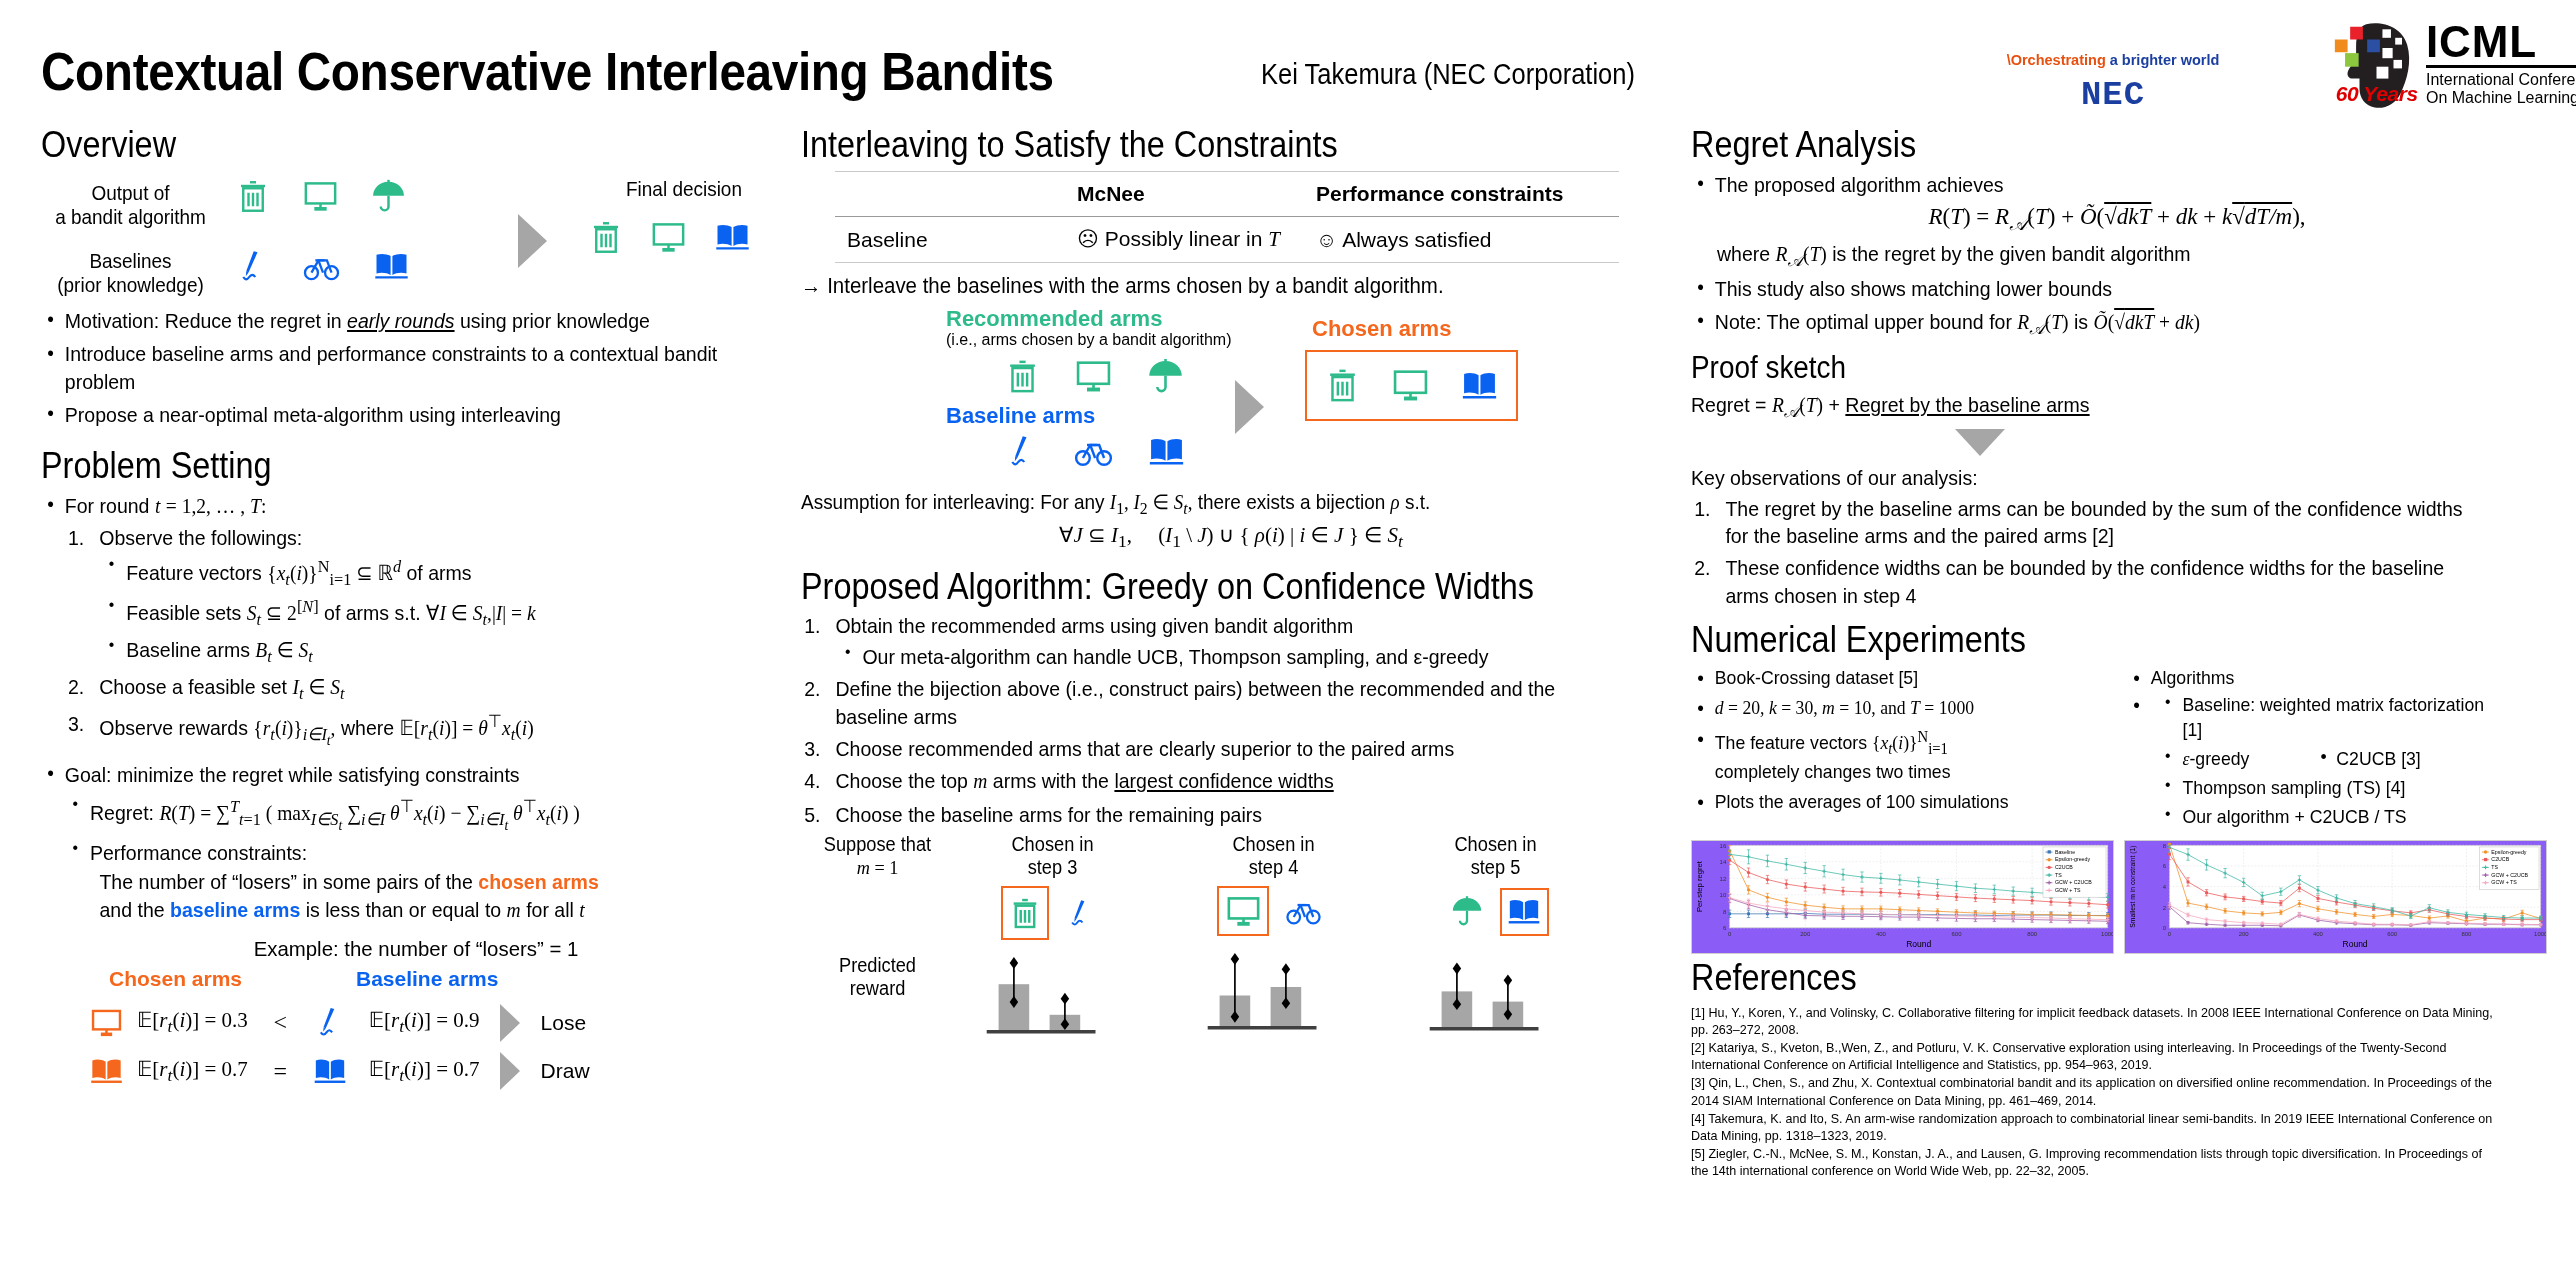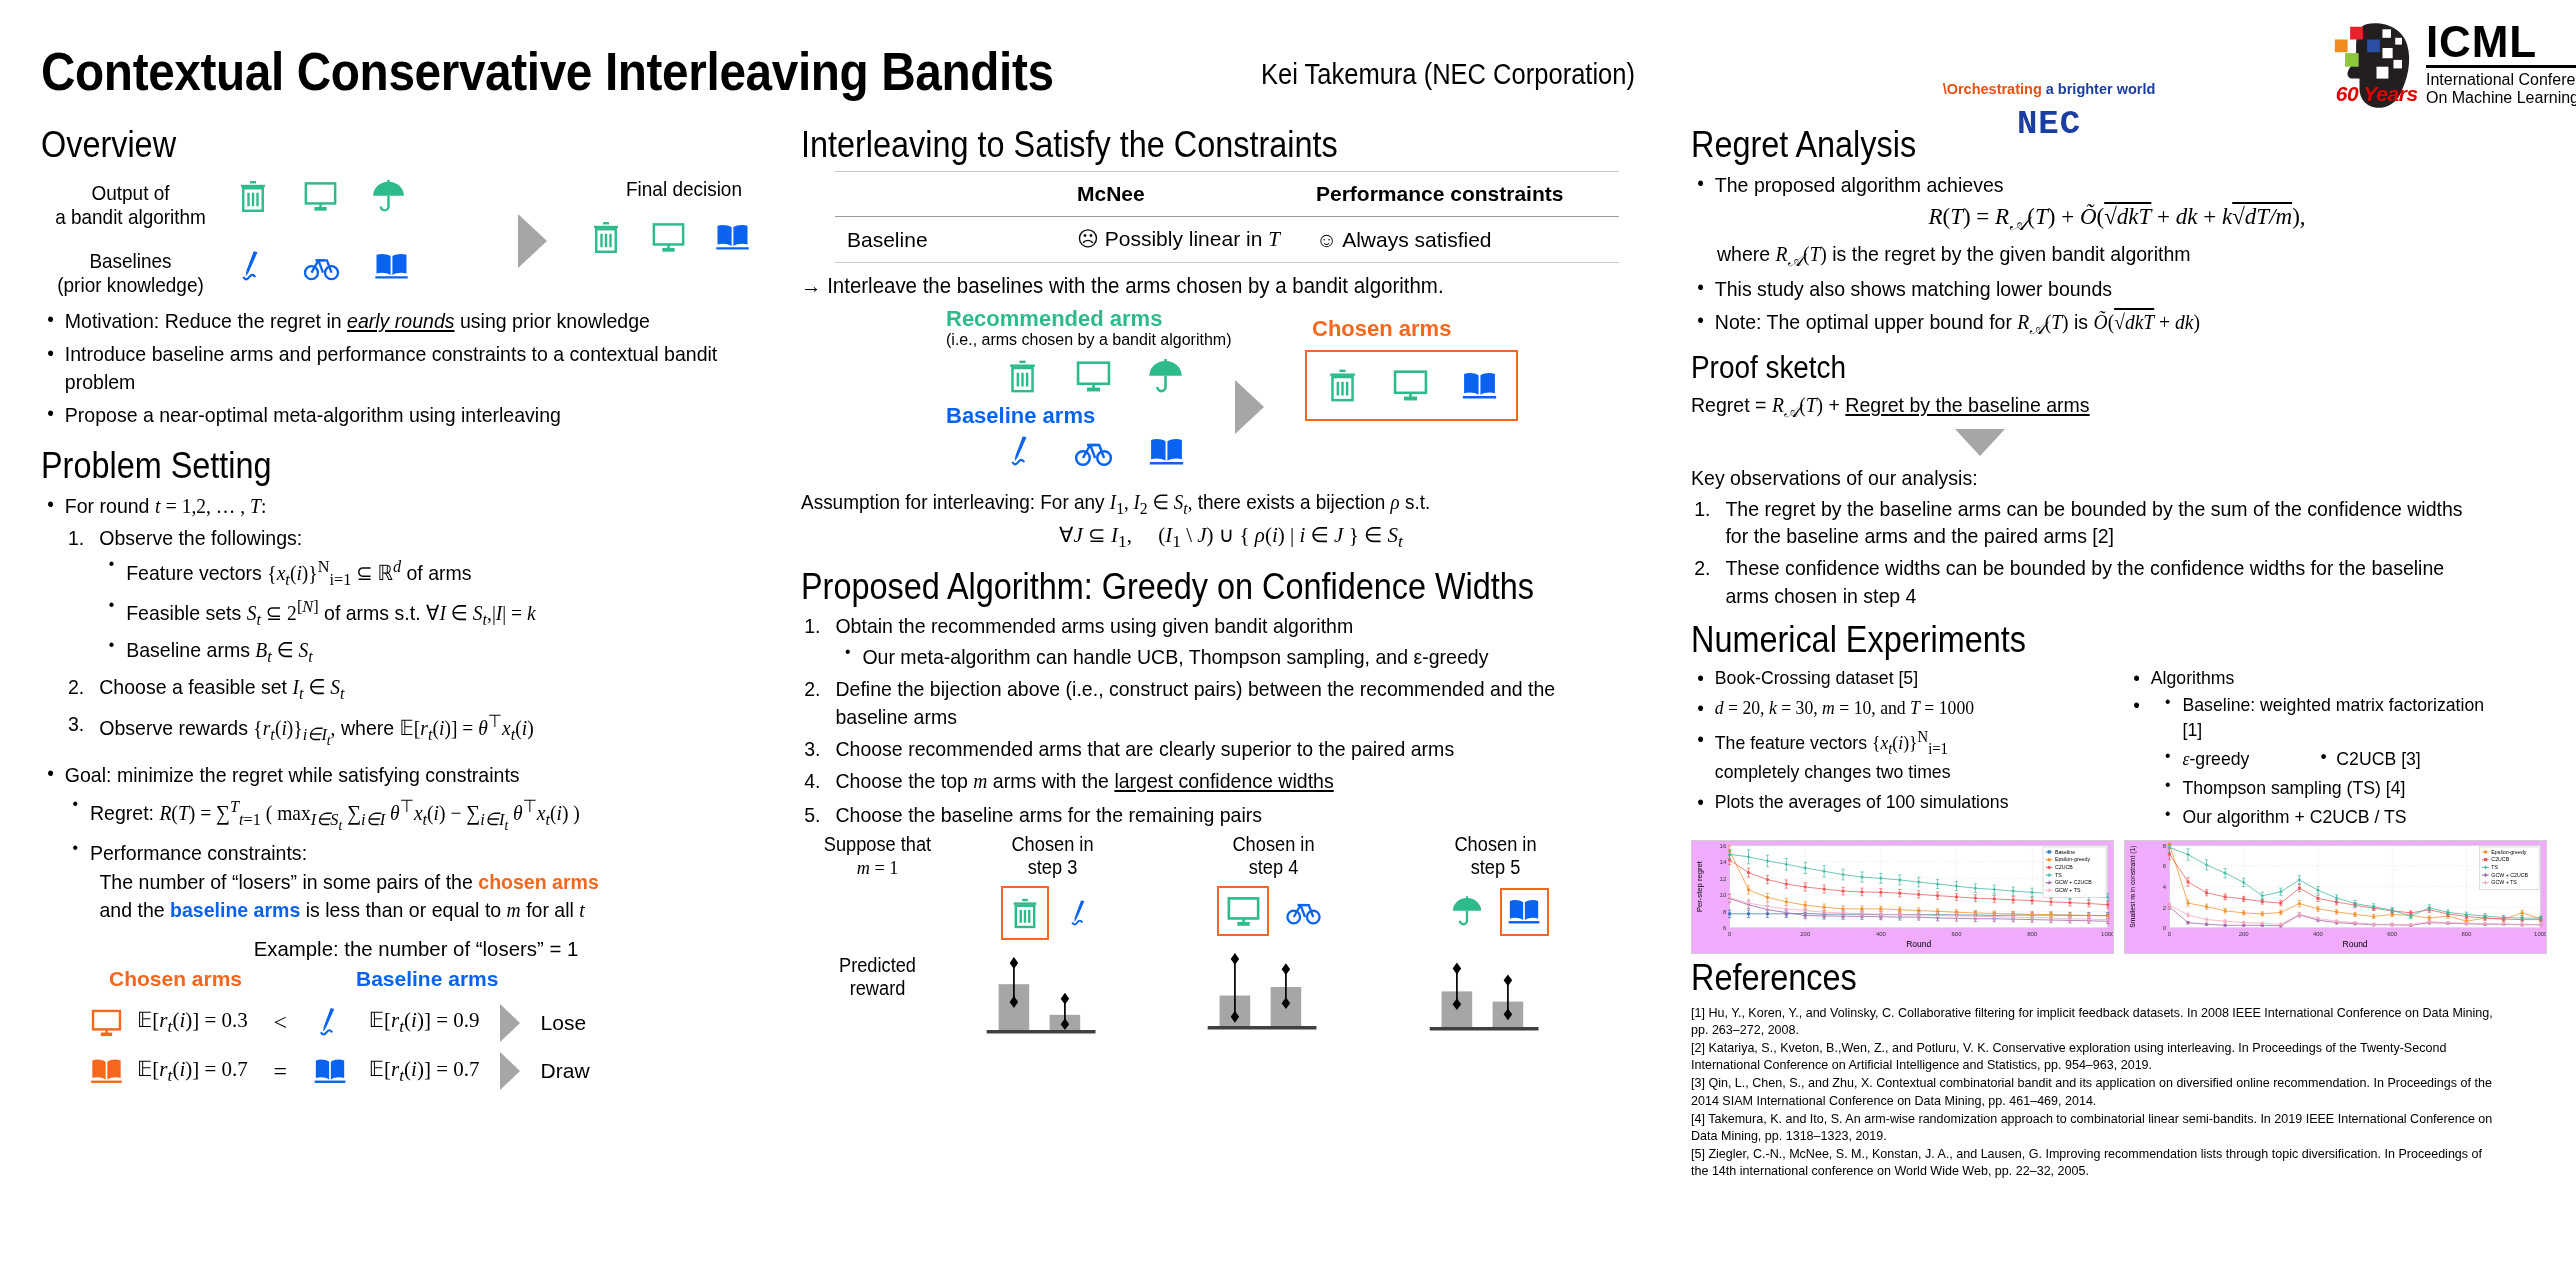--- a/index.html
+++ b/index.html
@@ -22,21 +22,21 @@
     transform: scaleX(0.90); transform-origin: left center;
     letter-spacing: -0.4px; white-space: nowrap;
   }
   .author {
     position: absolute; left: 1261px; top: 58px;
     font-size: 29px; font-weight: 400;
     transform: scaleX(0.88); transform-origin: left center;
     white-space: nowrap;
   }
   
-  .nec-logo { position: absolute; left: 1934px; top: 53px; width: 230px; text-align: center; margin-top: 29px; }
+  .nec-logo { position: absolute; left: 1998px; top: 53px; width: 230px; text-align: center; }
   .nec-tag { font-size: 14.5px; font-weight: 400; white-space: nowrap; line-height: 1; }
   .nec-tag .slash { color: #E8500F; font-weight: 700; }
   .nec-tag .orange { color: #E8500F; font-weight: 700; }
   .nec-tag .blue { color: #1B3FA0; }
   .nec-word {
     margin-top: 8.5px; font-size: 34px; font-weight: 700; color: #1B3FA0;
     letter-spacing: 0.9px; font-family: Liberation Mono, monospace;
   }
   
   .icml-logo { position: absolute; left: 2334px; top: 19px; width: 230px; height: 94px; }
@@ -113,21 +113,21 @@
   .selbox { border: 2.6px solid #F4671C; padding: 3.4px 5.1px; display: inline-flex; }
   .nobox { padding: 6px 7.7px; display: inline-flex; }
   .barchart { position: relative; margin-top: 5.1px; height: 94px; }
 
   
   .eqc { text-align: center; font-family: "Liberation Serif", serif; font-size: 23px; margin: 5.1px 0; }
   .dntri { width: 0; height: 0; border-left: 25.6px solid transparent; border-right: 25.6px solid transparent; border-top: 27px solid #A6A6A6; margin: 5.1px auto 8.5px 264px; }
 
   
   .plots { display: flex; gap: 10.2px; margin-top: 5.1px; }
-  .plotbox { border: 0.9px solid #cfcfcf; background: #f0abfc; }
+  .plotbox { border: 0.9px solid #cfcfcf; background: #8b5cf6; }
 
   .refs { font-size: 13.2px; line-height: 1.30; transform: scaleX(0.95); transform-origin: left center; }
   .refs p { margin-bottom: 0.9px; }
 
   .two { display: flex; gap: 19px; }
 </style>
 </head>
 <body>
 
 <div class="poster">

